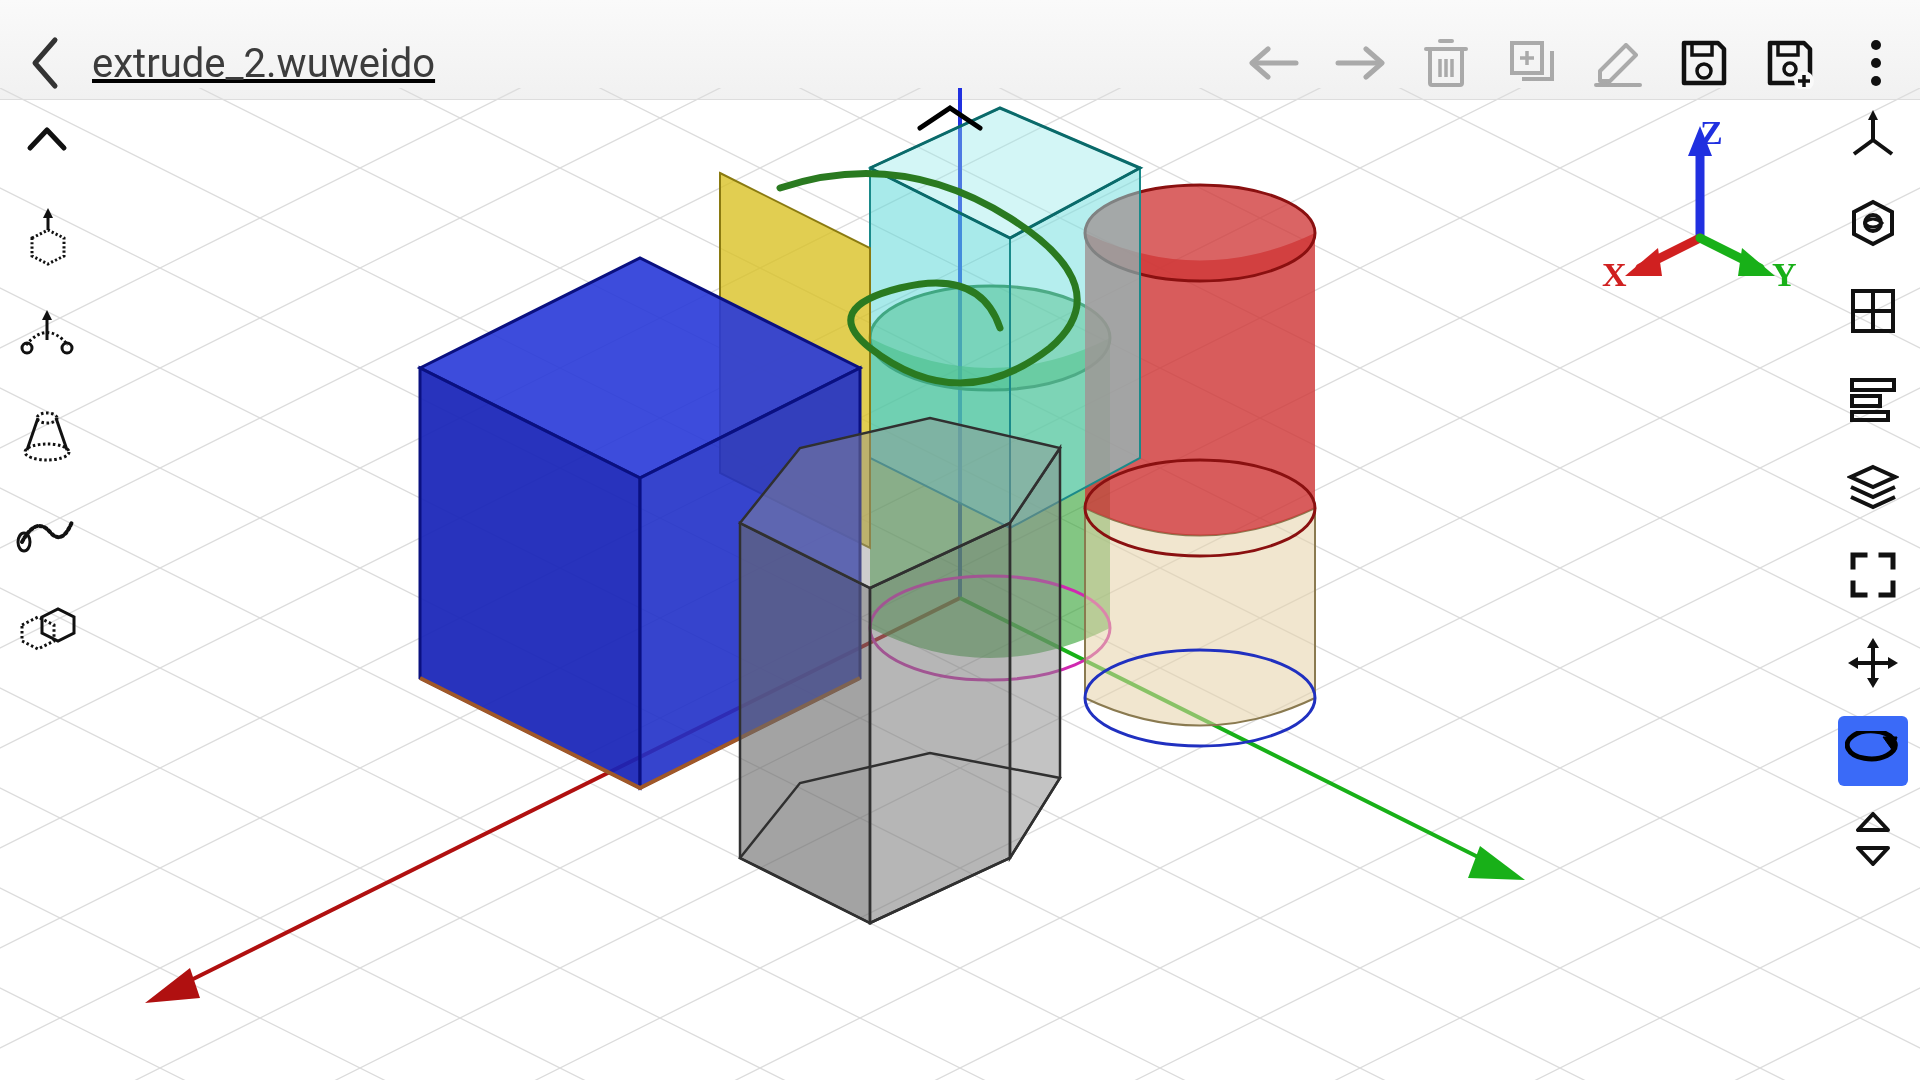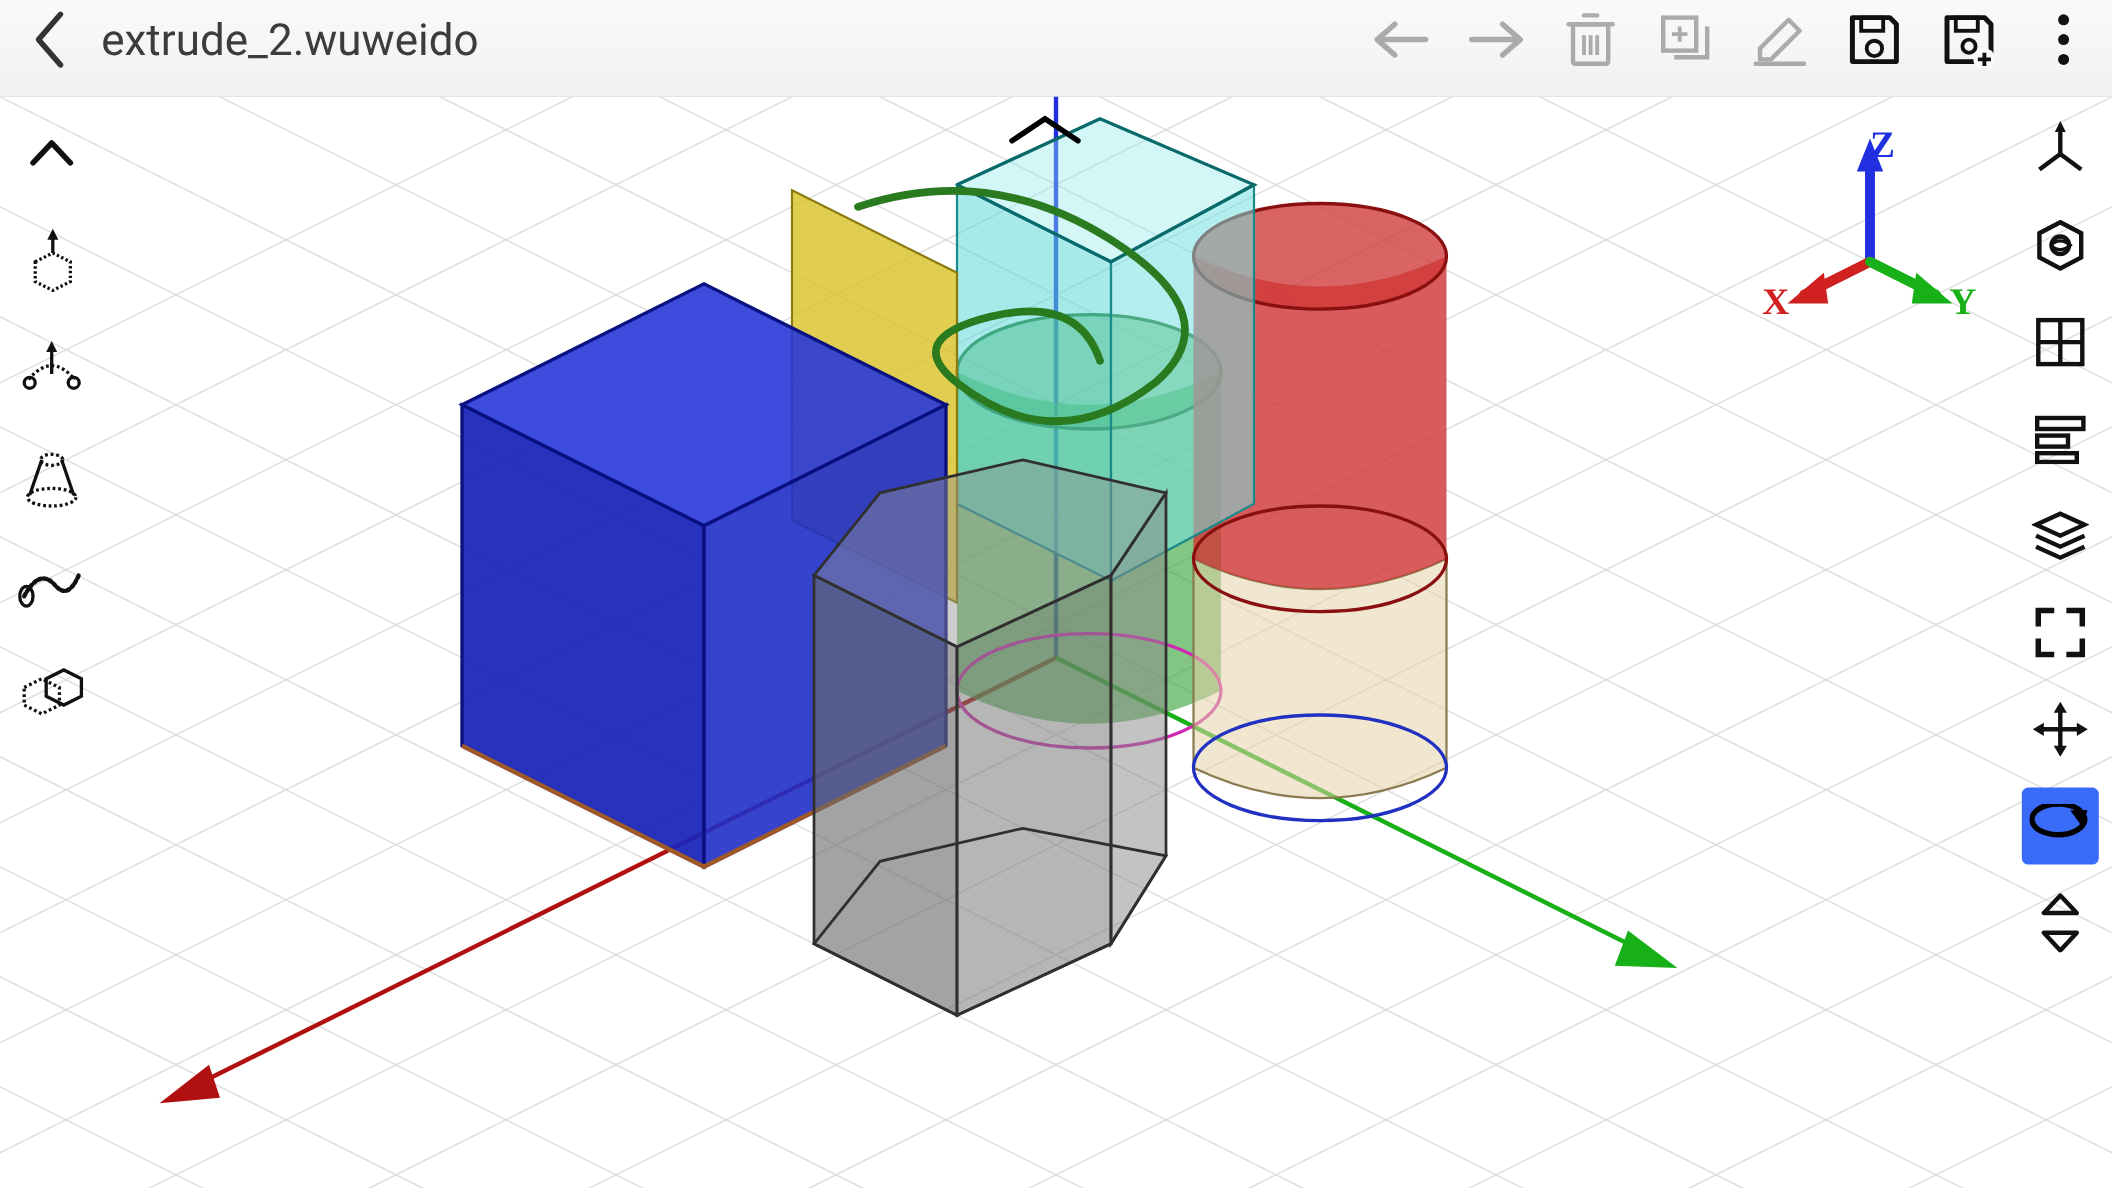--- a/index.html
+++ b/index.html
@@ -5,26 +5,27 @@
 * { margin: 0; padding: 0; box-sizing: border-box; }
 body {
   font-family: -apple-system, "Segoe UI", Roboto, Arial, sans-serif;
   width: 1920px;
   height: 1080px;
   overflow: hidden;
   background: #fff;
   user-select: none;
 }
 .header {
-  height: 88px;
+  height: 100px;
   display: flex;
-  align-items: flex-start;
+  align-items: flex-end;
   background: linear-gradient(#fafafa, #f1f1f1);
   border-bottom: 1px solid #ddd;
   padding: 0 8px;
+  text-decoration: underline;
 }
 .header-left { display: flex; align-items: center; flex: 1; }
 .header-right { display: flex; align-items: center; gap: 14px; }
 .btn {
   width: 72px;
   height: 72px;
   display: flex;
   align-items: center;
   justify-content: center;
   cursor: pointer;

